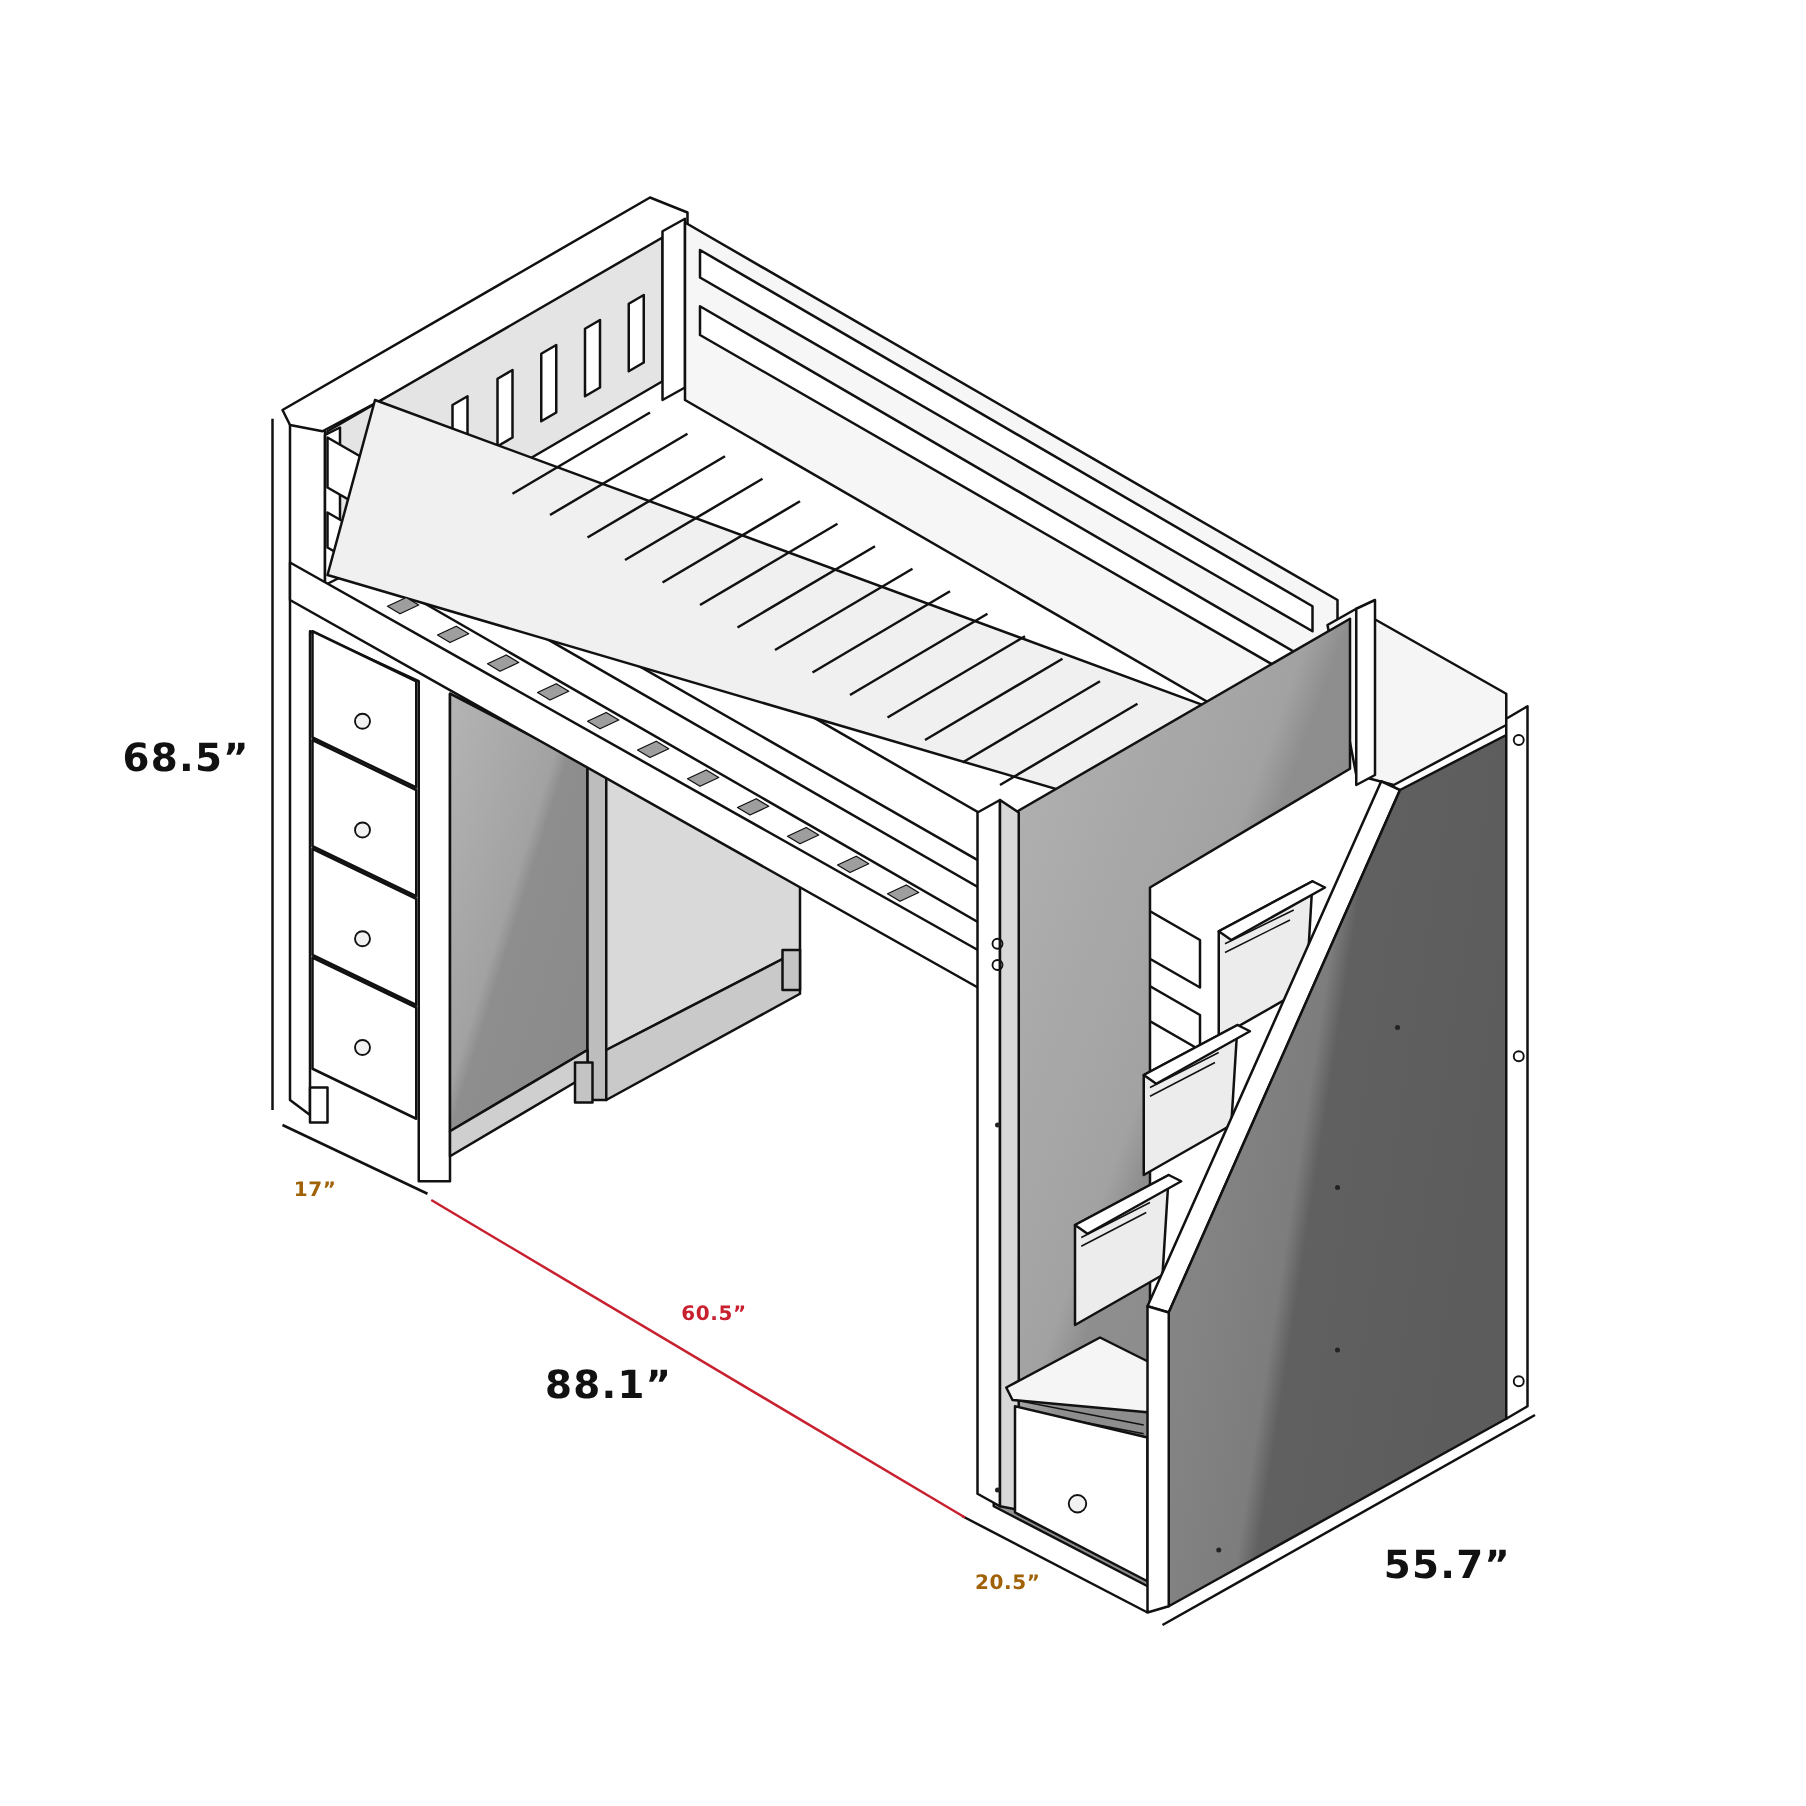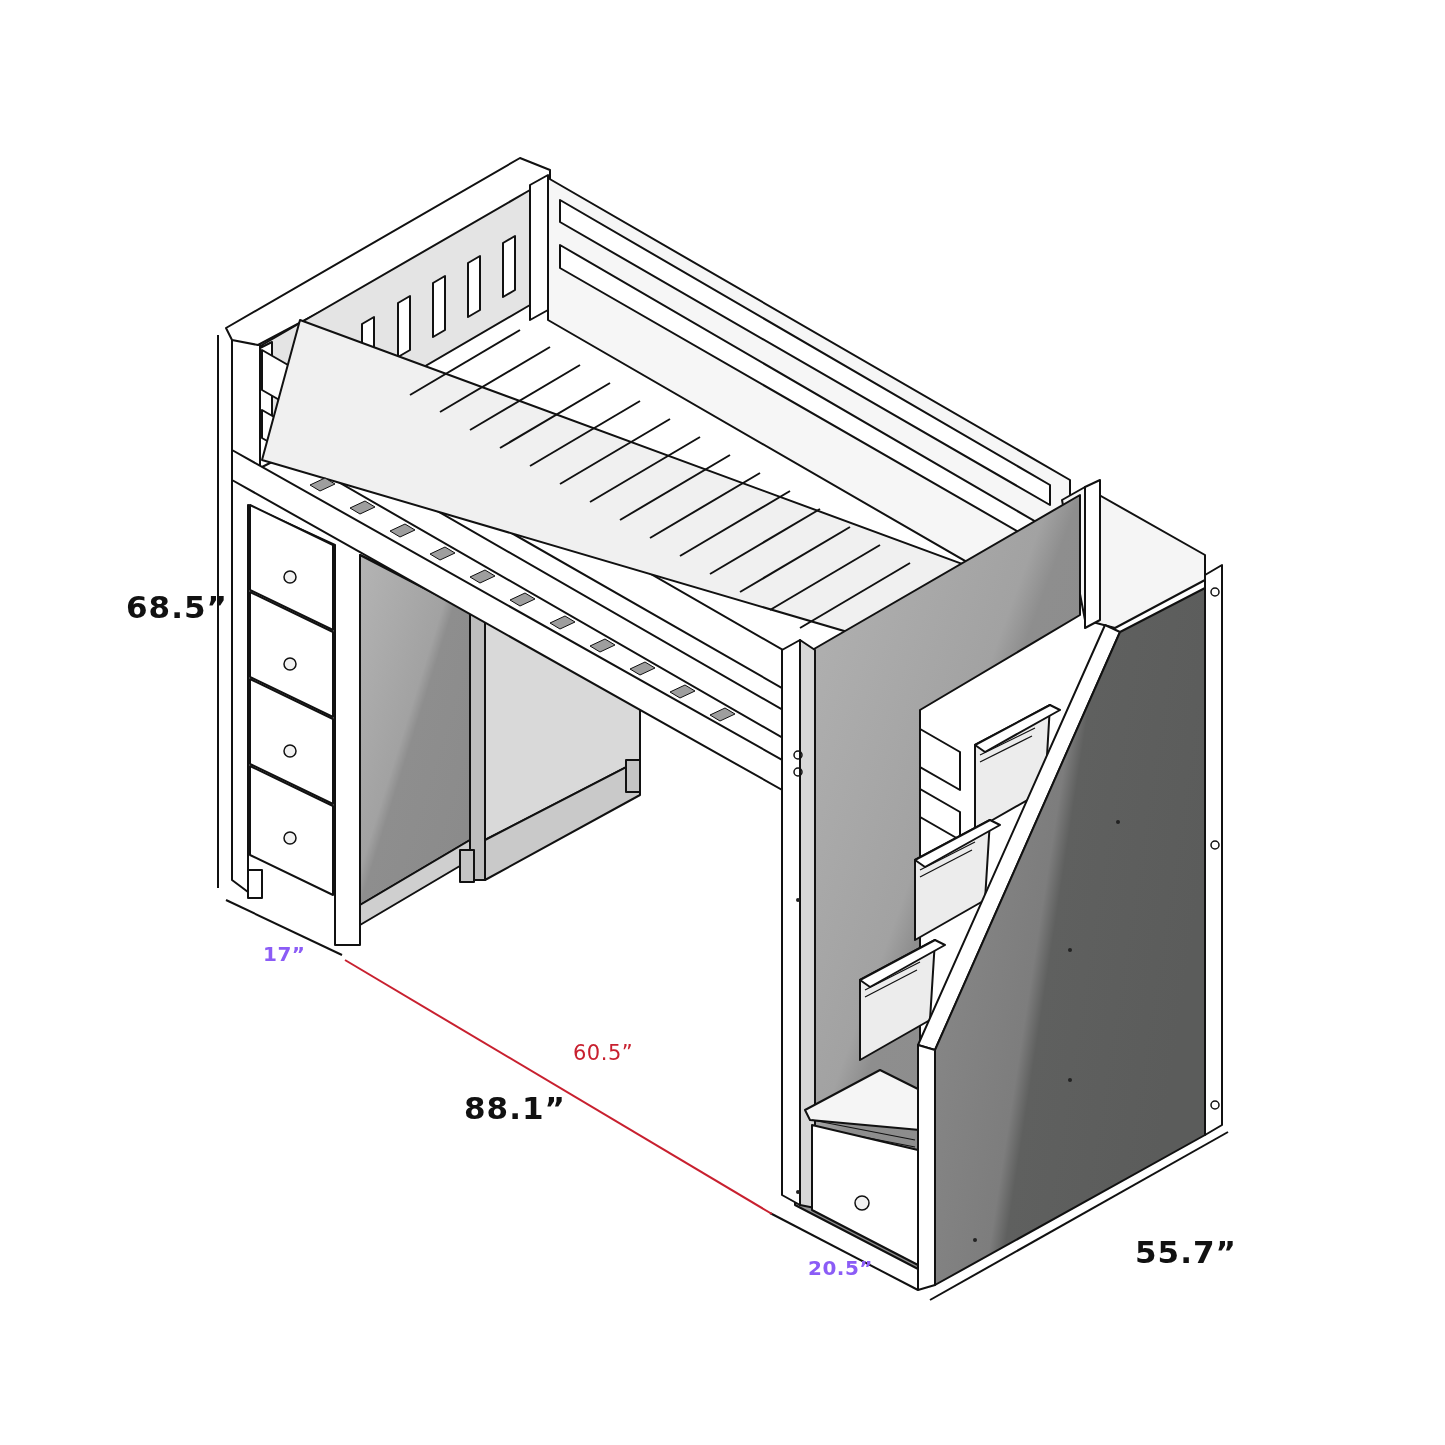--- a/index.html
+++ b/index.html
@@ -1,21 +1,21 @@
 <!DOCTYPE html>
 <html><head>
 <meta charset="utf-8">
 <style>
   html,body{margin:0;padding:0;background:#ffffff;}
   body{width:1445px;height:1445px;position:relative;overflow:hidden;font-family:"DejaVu Sans","Liberation Sans",sans-serif;}
   #stage{position:absolute;left:0;top:0;width:1445px;height:1445px;}
-  .dim{position:absolute;white-space:nowrap;line-height:1;margin-left:28px;}
+  .dim{position:absolute;white-space:nowrap;line-height:1;}
   .dim-major{font-size:31px;font-weight:600;color:#111111;letter-spacing:1px;}
-  .dim-minor{font-size:20px;font-weight:600;color:#8b5cf6;letter-spacing:0.5px;}
-  .dim-accent{font-size:21px;font-weight:400;letter-spacing:0.5px;}
+  .dim-minor{font-size:16px;font-weight:600;color:#a16207;letter-spacing:0.5px;}
+  .dim-accent{font-size:16px;font-weight:700;letter-spacing:0.5px;}
 </style>
 </head>
 <body>
 
 <div id="stage">
 <svg width="1445" height="1445" viewBox="0 0 1445 1445" xmlns="http://www.w3.org/2000/svg">
   <defs>
     <linearGradient id="gPanel" x1="0" y1="0" x2="1" y2="1">
       <stop offset="0" stop-color="#b4b4b4"></stop>
       <stop offset="0.45" stop-color="#a2a2a2"></stop>

